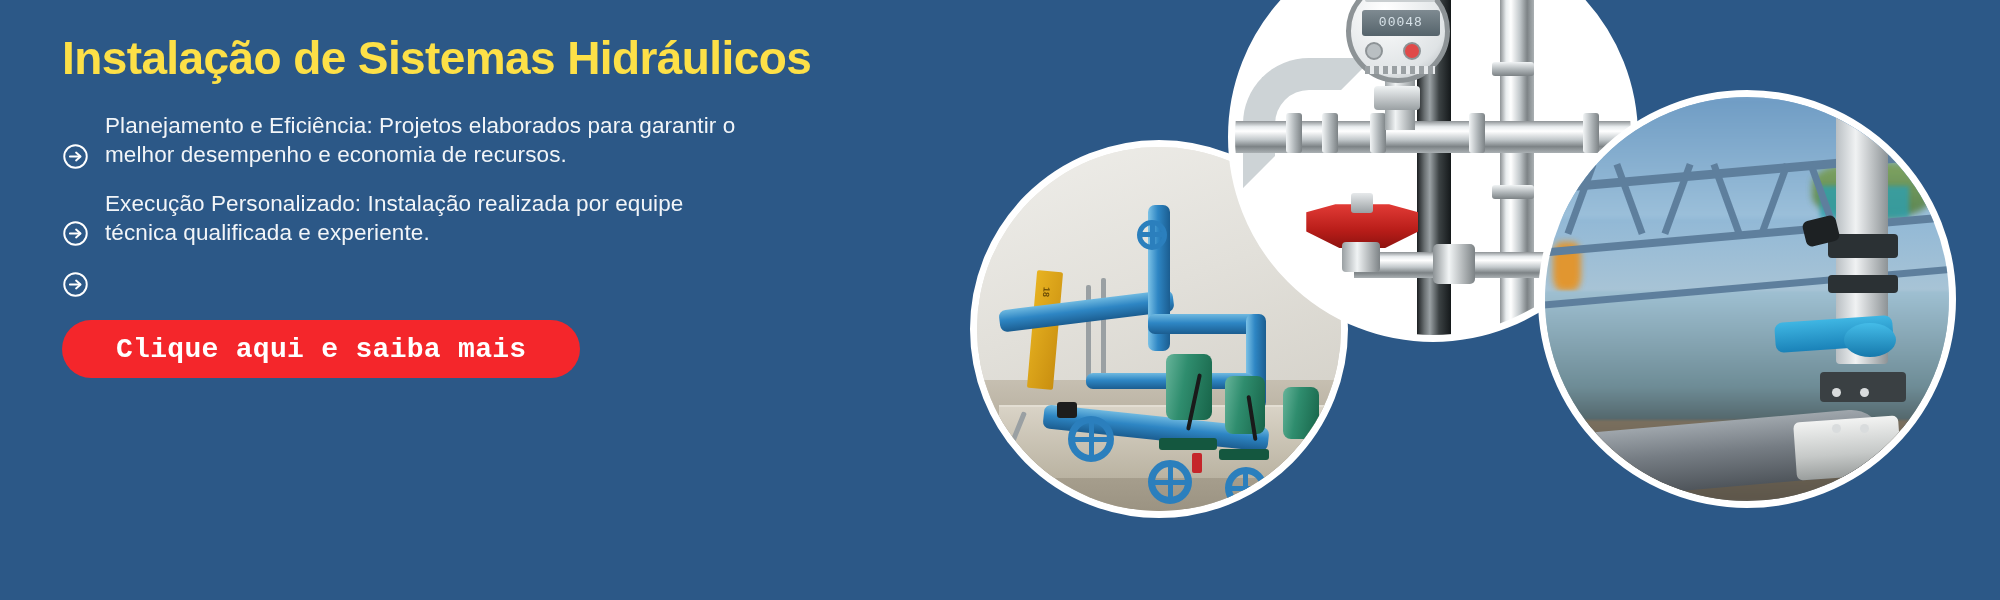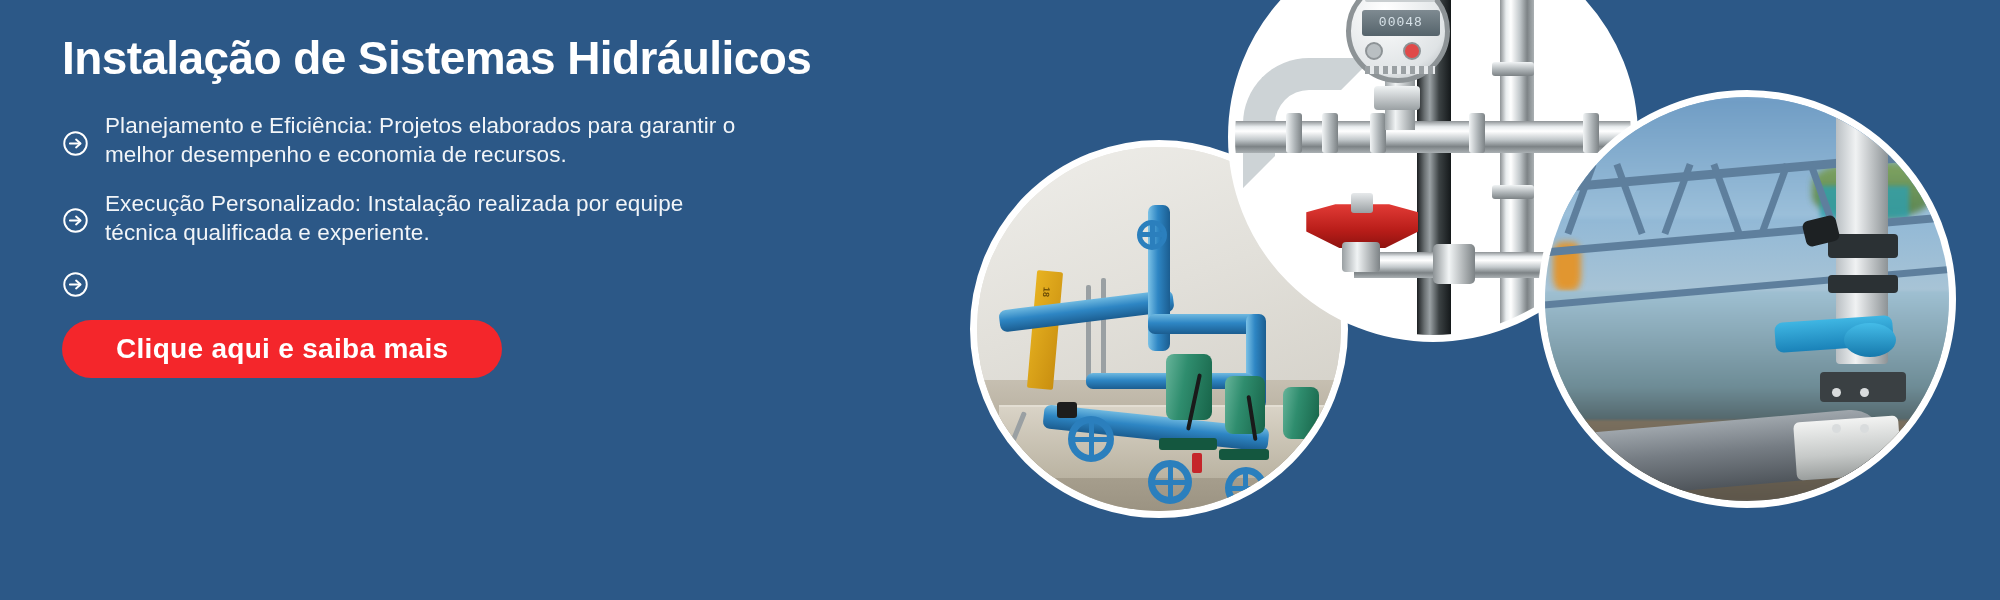--- a/index.html
+++ b/index.html
@@ -26,36 +26,36 @@
   
   .content {
     position: absolute;
     left: 62px;
     top: 34px;
     width: 900px;
     z-index: 5;
   }
 
   .headline {
-    color: #ffffff;
+    color: #fde047;
     font-size: 46px;
     font-weight: 700;
     letter-spacing: -0.6px;
     line-height: 1.05;
     margin-bottom: 30px;
     white-space: nowrap;
   }
 
   .bullets {
     display: block;
   }
 
   .bullet {
     display: flex;
-    align-items: center;
+    align-items: flex-end;
     margin-bottom: 20px;
     margin-top: 8px;
   }
 
   .bullet-icon {
     flex: 0 0 auto;
     width: 27px;
     height: 27px;
     margin-top: 4px;
     margin-right: 16px;
@@ -80,21 +80,21 @@
   .cta {
     display: inline-flex;
     align-items: center;
     justify-content: center;
     background: #f4262b;
     color: #ffffff;
     border: none;
     border-radius: 40px;
     height: 58px;
     padding: 14px 54px;
-    font-family: Liberation Sans, sans-serif;
+    font-family: Liberation Mono, monospace;
     font-size: 28px;
     font-weight: 700;
     letter-spacing: 0.3px;
     cursor: pointer;
   }
 
   
   .circles {
     position: absolute;
     right: 0;

